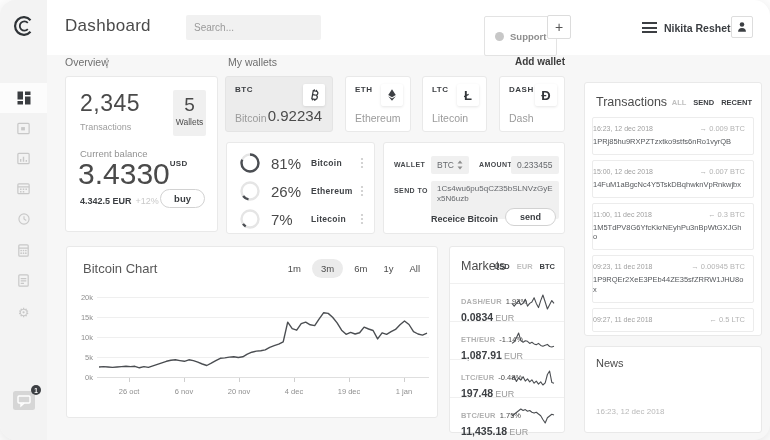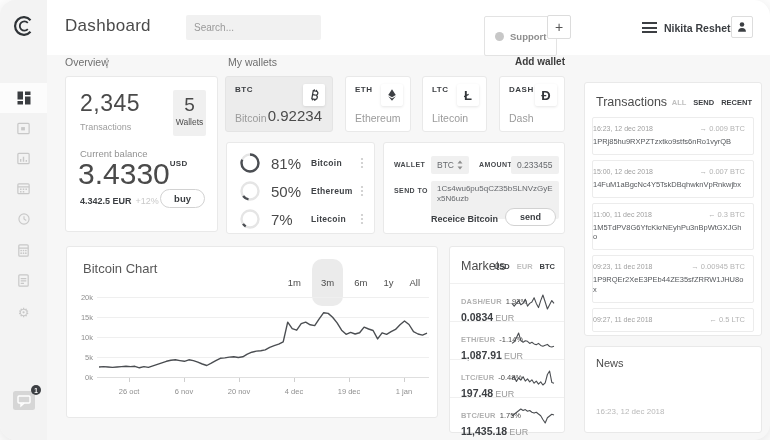--- a/index.html
+++ b/index.html
@@ -76,21 +76,21 @@
   .f-input { border:0; background:transparent; outline:none; width:100%; font-size:8.5px; color:#66696d; font-family:inherit; }
   .addr-box { line-height:1.3; word-break:break-all; font-size:8px; padding:3px 6px; align-items:flex-start; }
   .receive-link { position:absolute; left:47px; top:71px; font-size:9px; font-weight:bold; color:#3b3e42; cursor:pointer; }
   .send-btn { position:absolute; right:8px; top:65px; padding:3px 14px; border-radius:10px; font-size:9px; }
 
   
   .chart-card { left:66px; top:246px; width:372px; height:172px; }
   .chart-title { position:absolute; left:16px; top:14px; font-size:13px; color:#585858; }
   .ranges { position:absolute; right:12px; top:12px; display:flex; align-items:center; gap:6px; }
   .range { font-size:9.5px; color:#4c4c4c; padding:3px 5px; cursor:pointer; }
-  .range.active { background:#ebebeb; border-radius:10px; padding:18px 9px; }
+  .range.active { background:#ebebeb; border-radius:10px; padding:4px 9px; }
   .gridline { position:absolute; left:30px; width:332px; height:1px; background:#efefef; }
   .axisline { background:#dfdfdf; }
   .ylab { position:absolute; left:0; width:26px; text-align:right; font-size:7.5px; color:#8f8f8f; }
   .xlab { position:absolute; width:44px; text-align:center; top:140px; font-size:7.5px; color:#8f8f8f; }
   .tick { position:absolute; top:131px; width:1px; height:4px; background:#cfcfcf; }
   .mainline { position:absolute; left:30px; top:50px; }
   polyline { fill:none; stroke:#4b4e52; stroke-width:1.4; vector-effect:non-scaling-stroke; stroke-linejoin:round; }
 
   
   .markets-card { left:449px; top:246px; width:116px; height:187px; }
@@ -305,21 +305,21 @@
           <circle cx="2" cy="2" r="1.1" fill="#c9c9c9"></circle>
           <circle cx="2" cy="6" r="1.1" fill="#c9c9c9"></circle>
           <circle cx="2" cy="10" r="1.1" fill="#c9c9c9"></circle>
         </svg>
     </div>
     <div class="alloc-row" style="top:36px;">
       <svg width="22" height="22" viewBox="0 0 22 22">
         <circle cx="11" cy="11" r="8.5" fill="none" stroke="#e5e5e5" stroke-width="2.4"></circle>
         <circle cx="11" cy="11" r="8.5" fill="none" stroke="#4b4e53" stroke-width="2.4" transform="rotate(100 11 11)" stroke-dasharray="6.41 53.41"></circle>
       </svg>
-      <span class="alloc-pct">50%</span>
+      <span class="alloc-pct">26%</span>
       <span class="alloc-name">Ethereum</span>
       <svg width="4" height="12" viewBox="0 0 4 12">
           <circle cx="2" cy="2" r="1.1" fill="#c9c9c9"></circle>
           <circle cx="2" cy="6" r="1.1" fill="#c9c9c9"></circle>
           <circle cx="2" cy="10" r="1.1" fill="#c9c9c9"></circle>
         </svg>
     </div>
     <div class="alloc-row" style="top:64px;">
       <svg width="22" height="22" viewBox="0 0 22 22">
         <circle cx="11" cy="11" r="8.5" fill="none" stroke="#e5e5e5" stroke-width="2.4"></circle>

